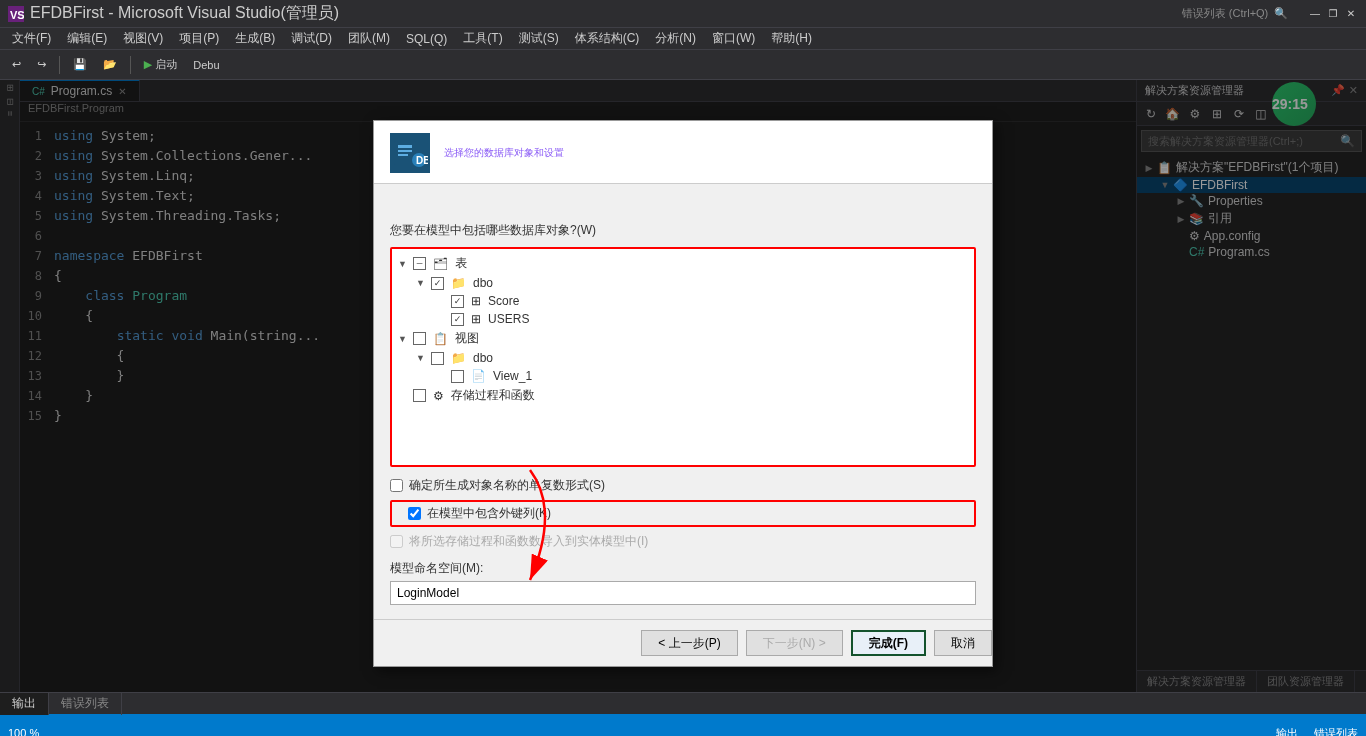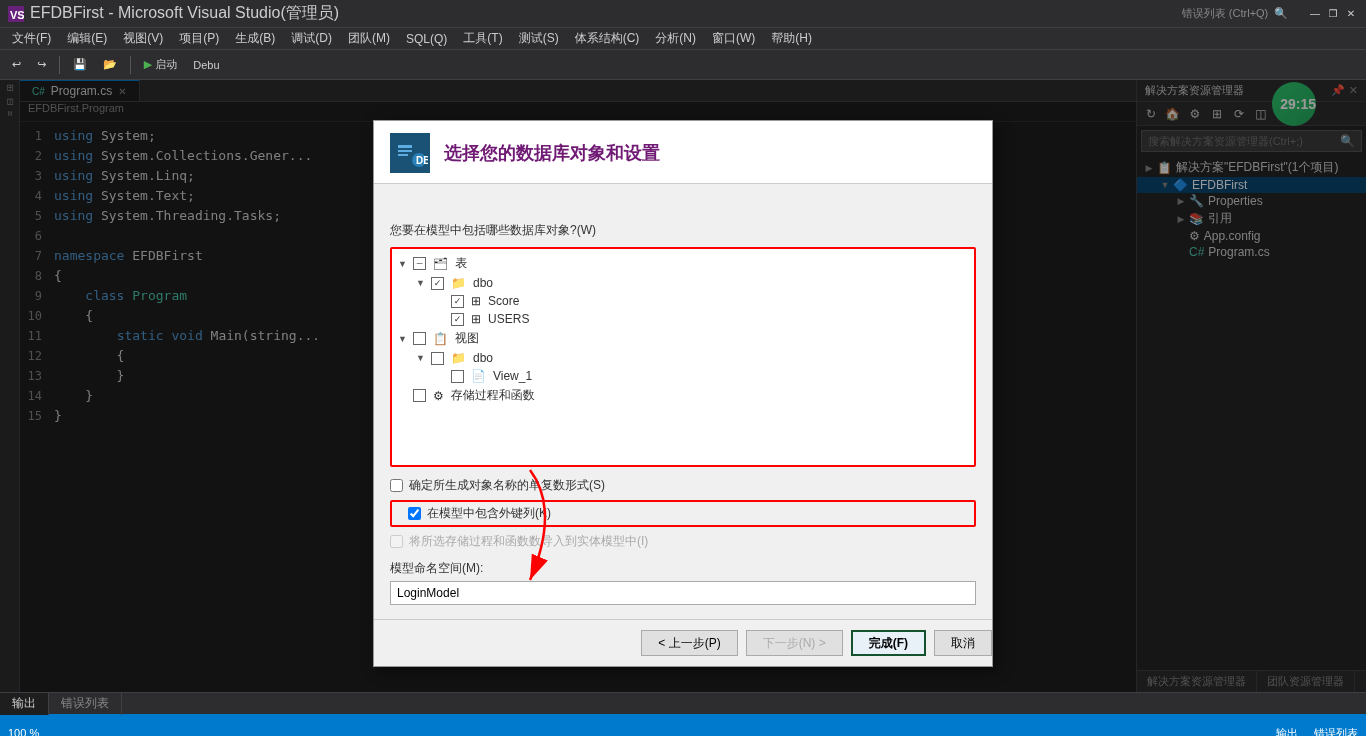--- a/index.html
+++ b/index.html
@@ -297,21 +297,21 @@
       gap: 14px;
       border-bottom: 1px solid #ccc;
     }
     .dialog-header-icon {
       width: 40px; height: 40px;
       background: #1a5276;
       display: flex; align-items: center; justify-content: center;
       font-size: 20px; color: white;
       position: relative;
     }
-    .dialog-header-text h2 { font-size: 18px; color: #701a75; font-weight: bold; }
+    .dialog-header-text h2 { font-size: 10px; color: #8b5cf6; font-weight: normal; }
 
     .dialog-body {
       padding: 14px 16px;
       background: #f0f0f0;
       flex: 1;
       margin-top: 24px;
     }
 
     .dialog-section-title {
       font-size: 12px; color: #333; margin-bottom: 8px;
@@ -401,21 +401,21 @@
     .relative-wrapper {
       position: relative;
       flex: 1;
       display: flex;
     }
 
     .clock-circle {
       width: 44px; height: 44px;
       border-radius: 50%;
       background: linear-gradient(135deg, #2ecc71, #27ae60);
-      display: flex; align-items: center; justify-content: flex-end;
+      display: flex; align-items: center; justify-content: flex-start;
       color: white; font-size: 14px; font-weight: bold;
       position: absolute;
       top: 2px; right: 50px;
     }
   </style>
 </head>
 <body>
 
 <div class="title-bar">
   <svg width="16" height="16" viewBox="0 0 16 16" style="margin-right:6px">

